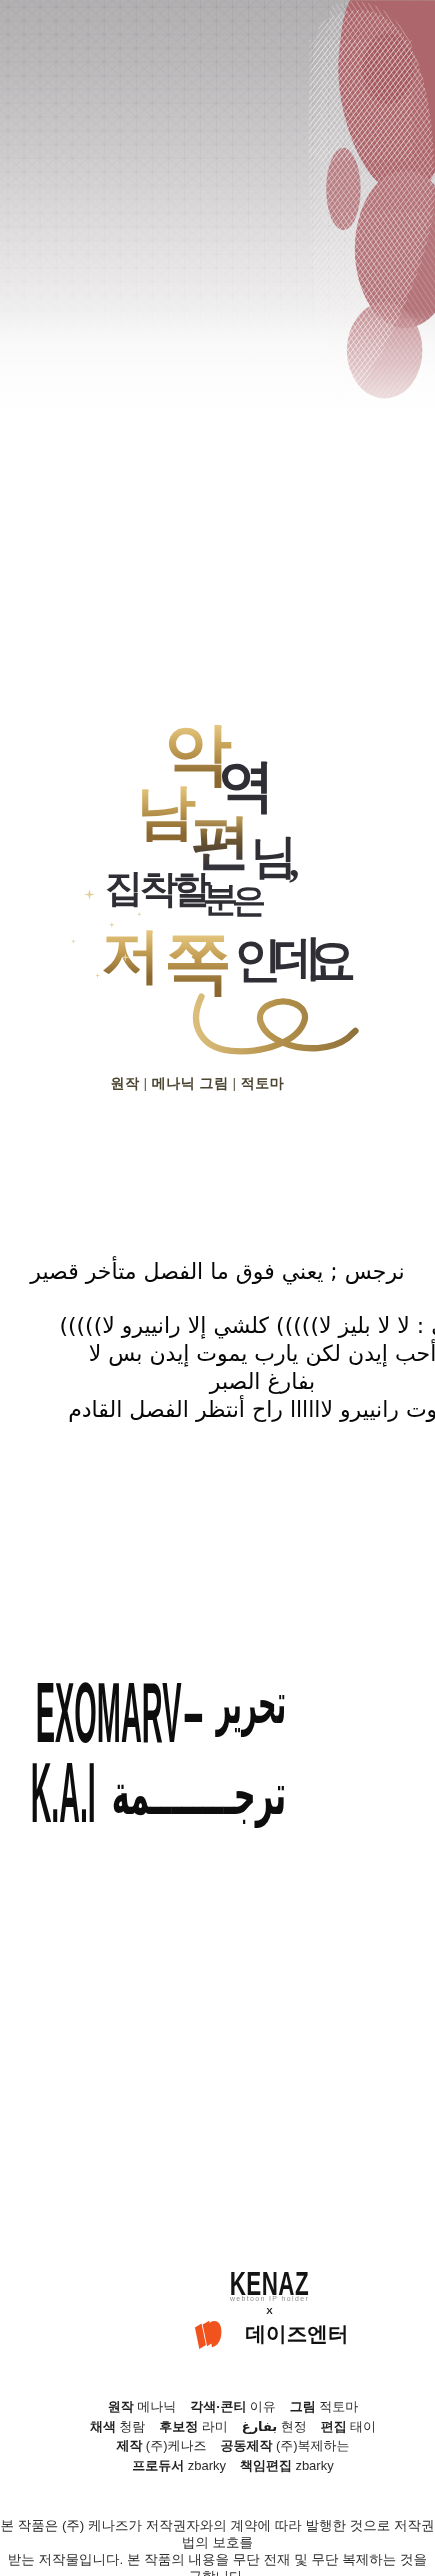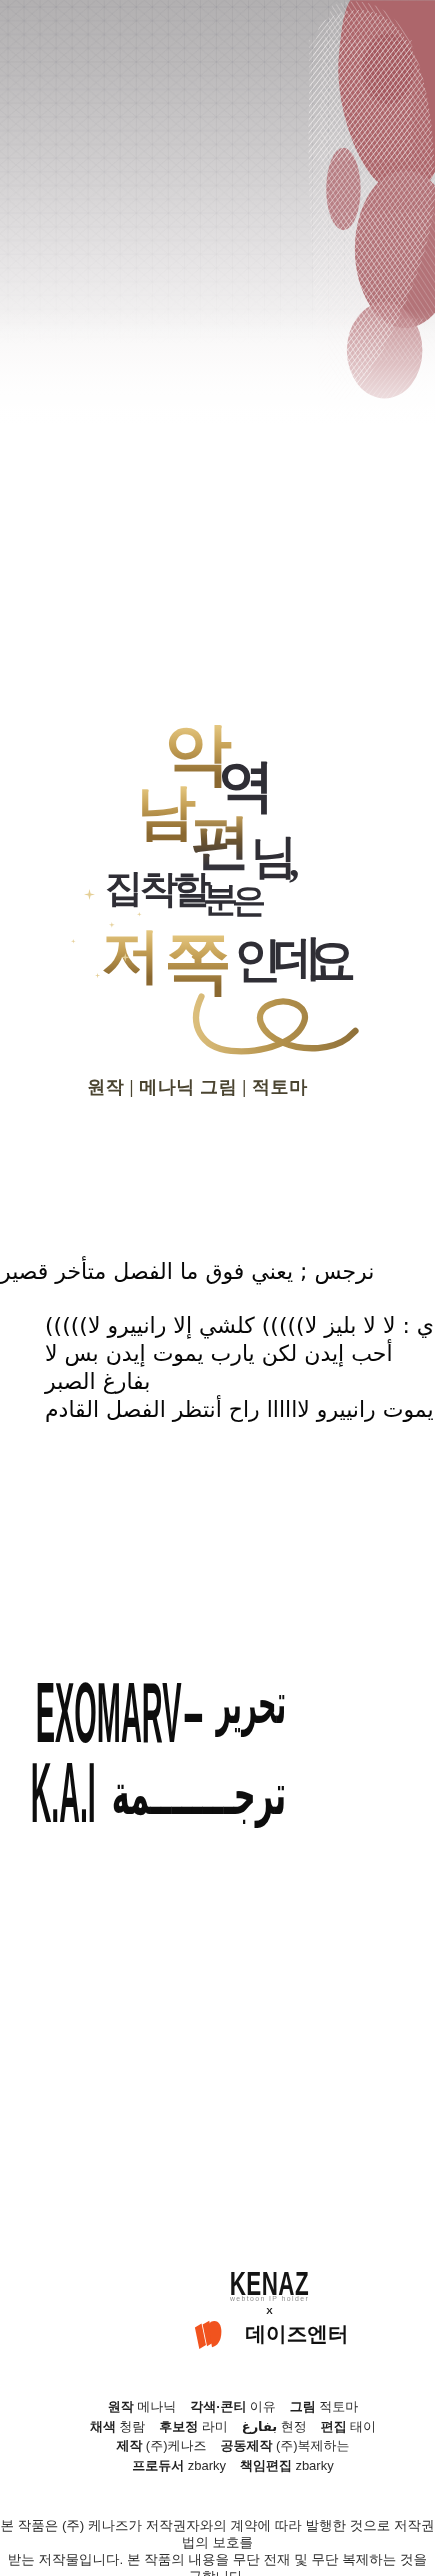--- a/index.html
+++ b/index.html
@@ -11,25 +11,25 @@
     background:linear-gradient(180deg,#b2b0b1 0%,#bcbabb 15%,#cecccd 35%,#e5e3e4 58%,#f8f7f7 78%,#ffffff 96%);}
   .hero svg{position:absolute;left:0;top:0;}
 
   
   .tc{position:absolute;font-family:"Liberation Serif","DejaVu Serif",serif;font-weight:700;line-height:1;white-space:nowrap;}
   .g{background:linear-gradient(180deg,#ecd08a 0%,#c5a055 40%,#8a6830 85%);-webkit-background-clip:text;background-clip:text;color:transparent;}
   .gd{background:linear-gradient(180deg,#d3ad62 0%,#6e5630 45%,#34333b 90%);-webkit-background-clip:text;background-clip:text;color:transparent;}
   .d{color:#2f2e35;}
   .sp{position:absolute;background:#e5cf96;clip-path:polygon(50% 0,60% 40%,100% 50%,60% 60%,50% 100%,40% 60%,0 50%,40% 40%);}
   .logo-credit{position:absolute;left:0;top:1075px;width:395px;text-align:center;
-    font-family:"Liberation Serif","DejaVu Serif",serif;font-weight:700;font-size:18px;
+    font-family:"Liberation Serif","DejaVu Serif",serif;font-weight:700;font-size:14px;
     letter-spacing:0.6px;color:#4a4430;}
 
   
-  .ar{position:absolute;left:0;width:435px;text-align:left;direction:rtl;
+  .ar{position:absolute;left:0;width:435px;text-align:center;direction:rtl;
     font-family:"DejaVu Sans",sans-serif;color:#070707;}
   .ar-1{top:1257px;font-size:22px;line-height:29px;}
   .ar-2{top:1312px;font-size:22px;line-height:28px;margin-left:45px;}
 
   
   .center{position:absolute;left:8px;width:435px;text-align:center;padding-left:44px;}
   .kenaz-name{top:2265px;font-size:33px;font-weight:700;color:#141414;letter-spacing:0.6px;}
   .kenaz-name span{display:inline-block;transform:scaleX(.68);transform-origin:center;}
   .kenaz-tag{top:2295px;font-size:6.9px;letter-spacing:1.4px;color:#8f8f8f;}
   .kenaz-x{top:2305px;font-size:9.7px;font-weight:700;color:#1c1c1c;}

